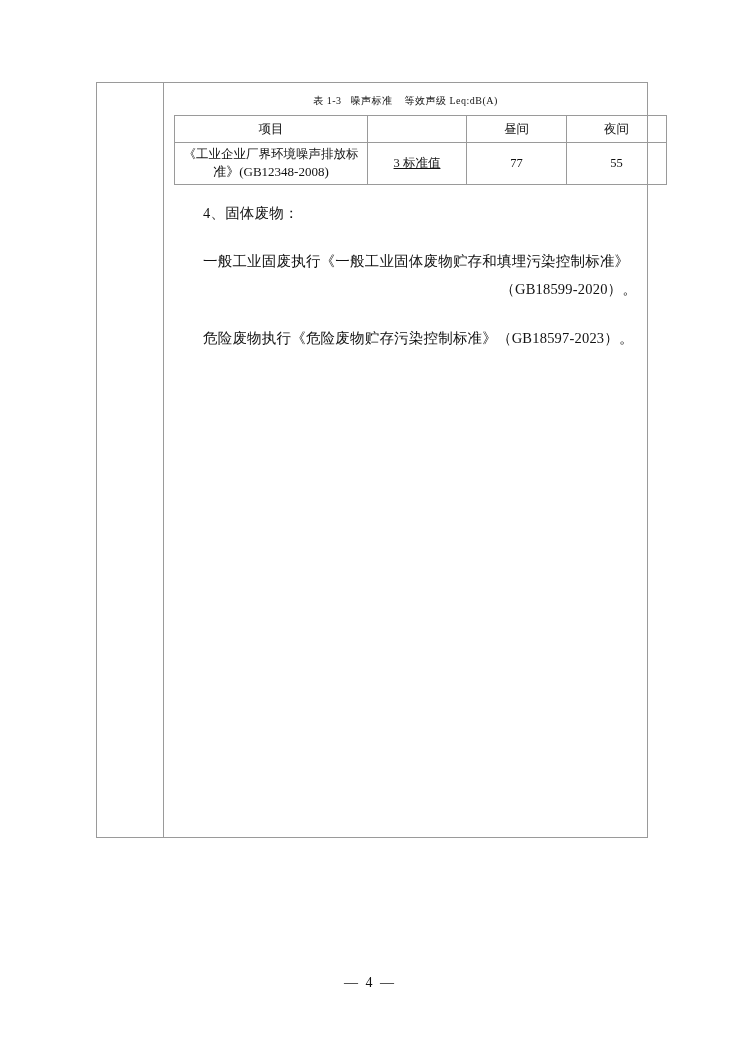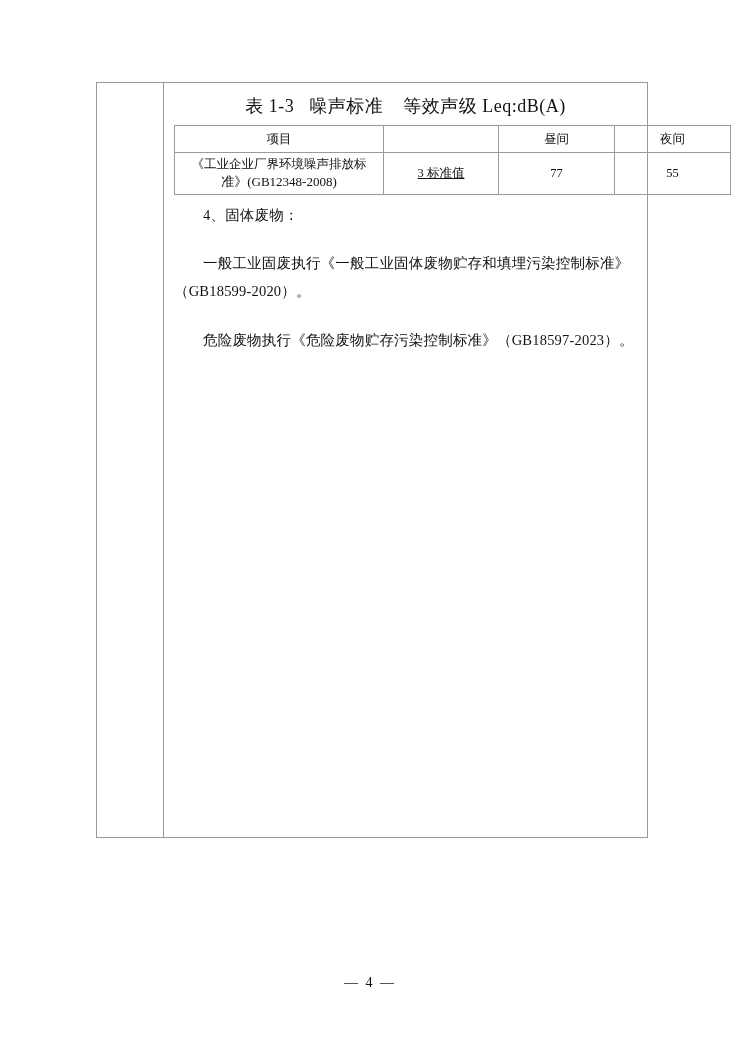--- a/index.html
+++ b/index.html
@@ -48,40 +48,40 @@
     left: 164px;
     top: 83px;
     width: 483px;
     height: 754px;
     box-sizing: border-box;
     padding: 6px 10px 0 10px;
   }
 
   .tbl-caption {
     text-align: center;
-    font-size: 18px;
+    font-size: 10px;
     letter-spacing: 0.5px;
     margin: 5px 0 7px 0;
     font-family: "Liberation Serif", "DejaVu Serif", serif;
     white-space: pre;
   }
 
   table.noise {
     border-collapse: collapse;
     width: 472px;
     margin: 0 0 0 0;
     table-layout: fixed;
   }
   table.noise td, table.noise th {
     border: 1px solid #9a9a9a;
     font-weight: normal;
     font-size: 12.5px;
     text-align: center;
     vertical-align: middle;
-    padding: 3px 10px;
+    padding: 3px 2px;
     line-height: 1.35;
   }
   table.noise tr.head td {
     height: 20px;
   }
   td.col-item { width: 188px; }
   td.col-val  { width: 94px; text-decoration: underline; }
   td.col-day  { width: 95px; }
   td.col-night{ width: 95px; }
 
@@ -93,27 +93,28 @@
   }
   .gb-code { font-size: 13px; }
 
   .para {
     font-size: 14.5px;
     line-height: 1.95;
     margin: 0;
     text-indent: 2em;
     letter-spacing: 0.2px;
   }
-  .para.first { margin-top: 6px; }
+  .para.first { margin-top: 14px; }
   .para.block {
     text-indent: 2em;
     margin-top: 20px;
   }
   .para-wrap {
     text-indent: 0;
+    text-align: right;
   }
 
   .footer {
     position: absolute;
     left: 0;
     top: 975px;
     width: 740px;
     text-align: center;
     font-size: 14px;
     letter-spacing: 2px;

